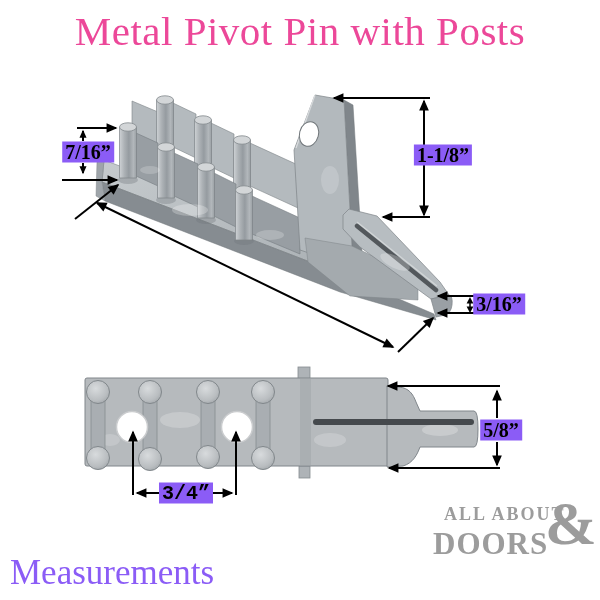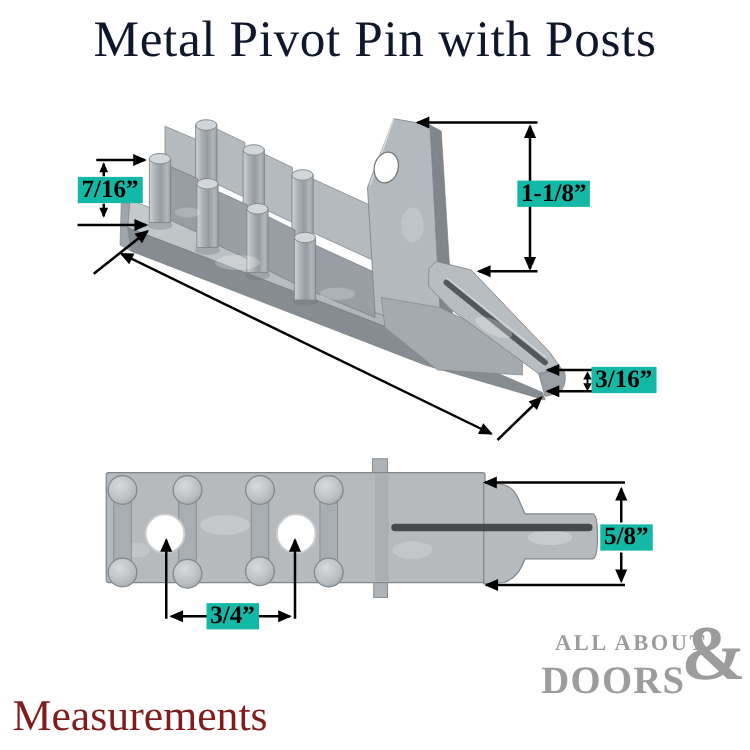--- a/index.html
+++ b/index.html
@@ -1,24 +1,24 @@
 <!DOCTYPE html>
 <html><head>
 <meta charset="utf-8">
 <style>
   html,body{margin:0;padding:0;background:#fff;}
   .stage{position:relative;width:600px;height:600px;background:#fff;overflow:hidden;
          font-family:"Liberation Serif","DejaVu Serif",serif;}
   .title{position:absolute;top:8px;left:0;width:100%;text-align:center;
-         font-size:41px;line-height:1.15;color:#0f172a;letter-spacing:0.5px;}
-  .caption{position:absolute;left:10px;top:553px;font-size:35px;color:#7f1d1d;}
+         font-size:41px;line-height:1.15;color:#ec4899;letter-spacing:0.5px;}
+  .caption{position:absolute;left:10px;top:553px;font-size:35px;color:#8b5cf6;}
   svg.scene{position:absolute;left:0;top:0;}
   .dim{position:absolute;transform:translate(-50%,-50%);
        font-family:"Liberation Serif","DejaVu Serif",serif;
-       font-weight:bold;font-size:20px;color:#000;background:#14b8a6;
+       font-weight:bold;font-size:20px;color:#000;background:#8b5cf6;
        padding:0 3px;white-space:nowrap;line-height:1.05;}
   .logo{position:absolute;left:432px;top:502px;width:162px;height:96px;color:#9c9c9c;}
   .logo div{position:absolute;font-weight:bold;line-height:1;white-space:nowrap;}
   .logo .l1{left:12px;top:3px;font-size:18px;letter-spacing:2px;}
   .logo .amp{left:113px;top:-10px;font-size:62px;}
   .logo .l2{left:1px;top:26px;font-size:31px;letter-spacing:1px;}
   .logo .l3{left:0px;top:39px;font-size:29px;letter-spacing:0.5px;}
   .logo .url{left:3px;top:71px;font-size:17px;letter-spacing:0.5px;}
 </style>
 </head>
@@ -205,21 +205,21 @@
         <line x1="497" y1="418" x2="497" y2="391" marker-end="url(#ah)"></line>
         <line x1="497" y1="442" x2="497" y2="465" marker-end="url(#ah)"></line>
         <line x1="500" y1="468" x2="389" y2="468" marker-end="url(#ah)"></line>
       </g>
     </g>
   </svg>
 
   <div class="dim" style="left:88px;top:152px;">7/16”</div>
   <div class="dim" style="left:443px;top:155px;">1-1/8”</div>
   <div class="dim" style="left:499px;top:304px;">3/16”</div>
-  <div class="dim" style="left:186px;top:493px;">3/4”</div>
+  <div class="dim" style="left:186px;top:493px;font-family:Liberation Mono, monospace;">3/4”</div>
   <div class="dim" style="left:501px;top:430px;font-family:Liberation Serif, serif;">5/8”</div>
 
   <div class="logo">
     <div class="l1">ALL ABOUT</div>
     <div class="amp">&amp;</div>
     <div class="l2">DOORS</div>
   </div>
 
   <div class="caption">Measurements</div>
 </div>

